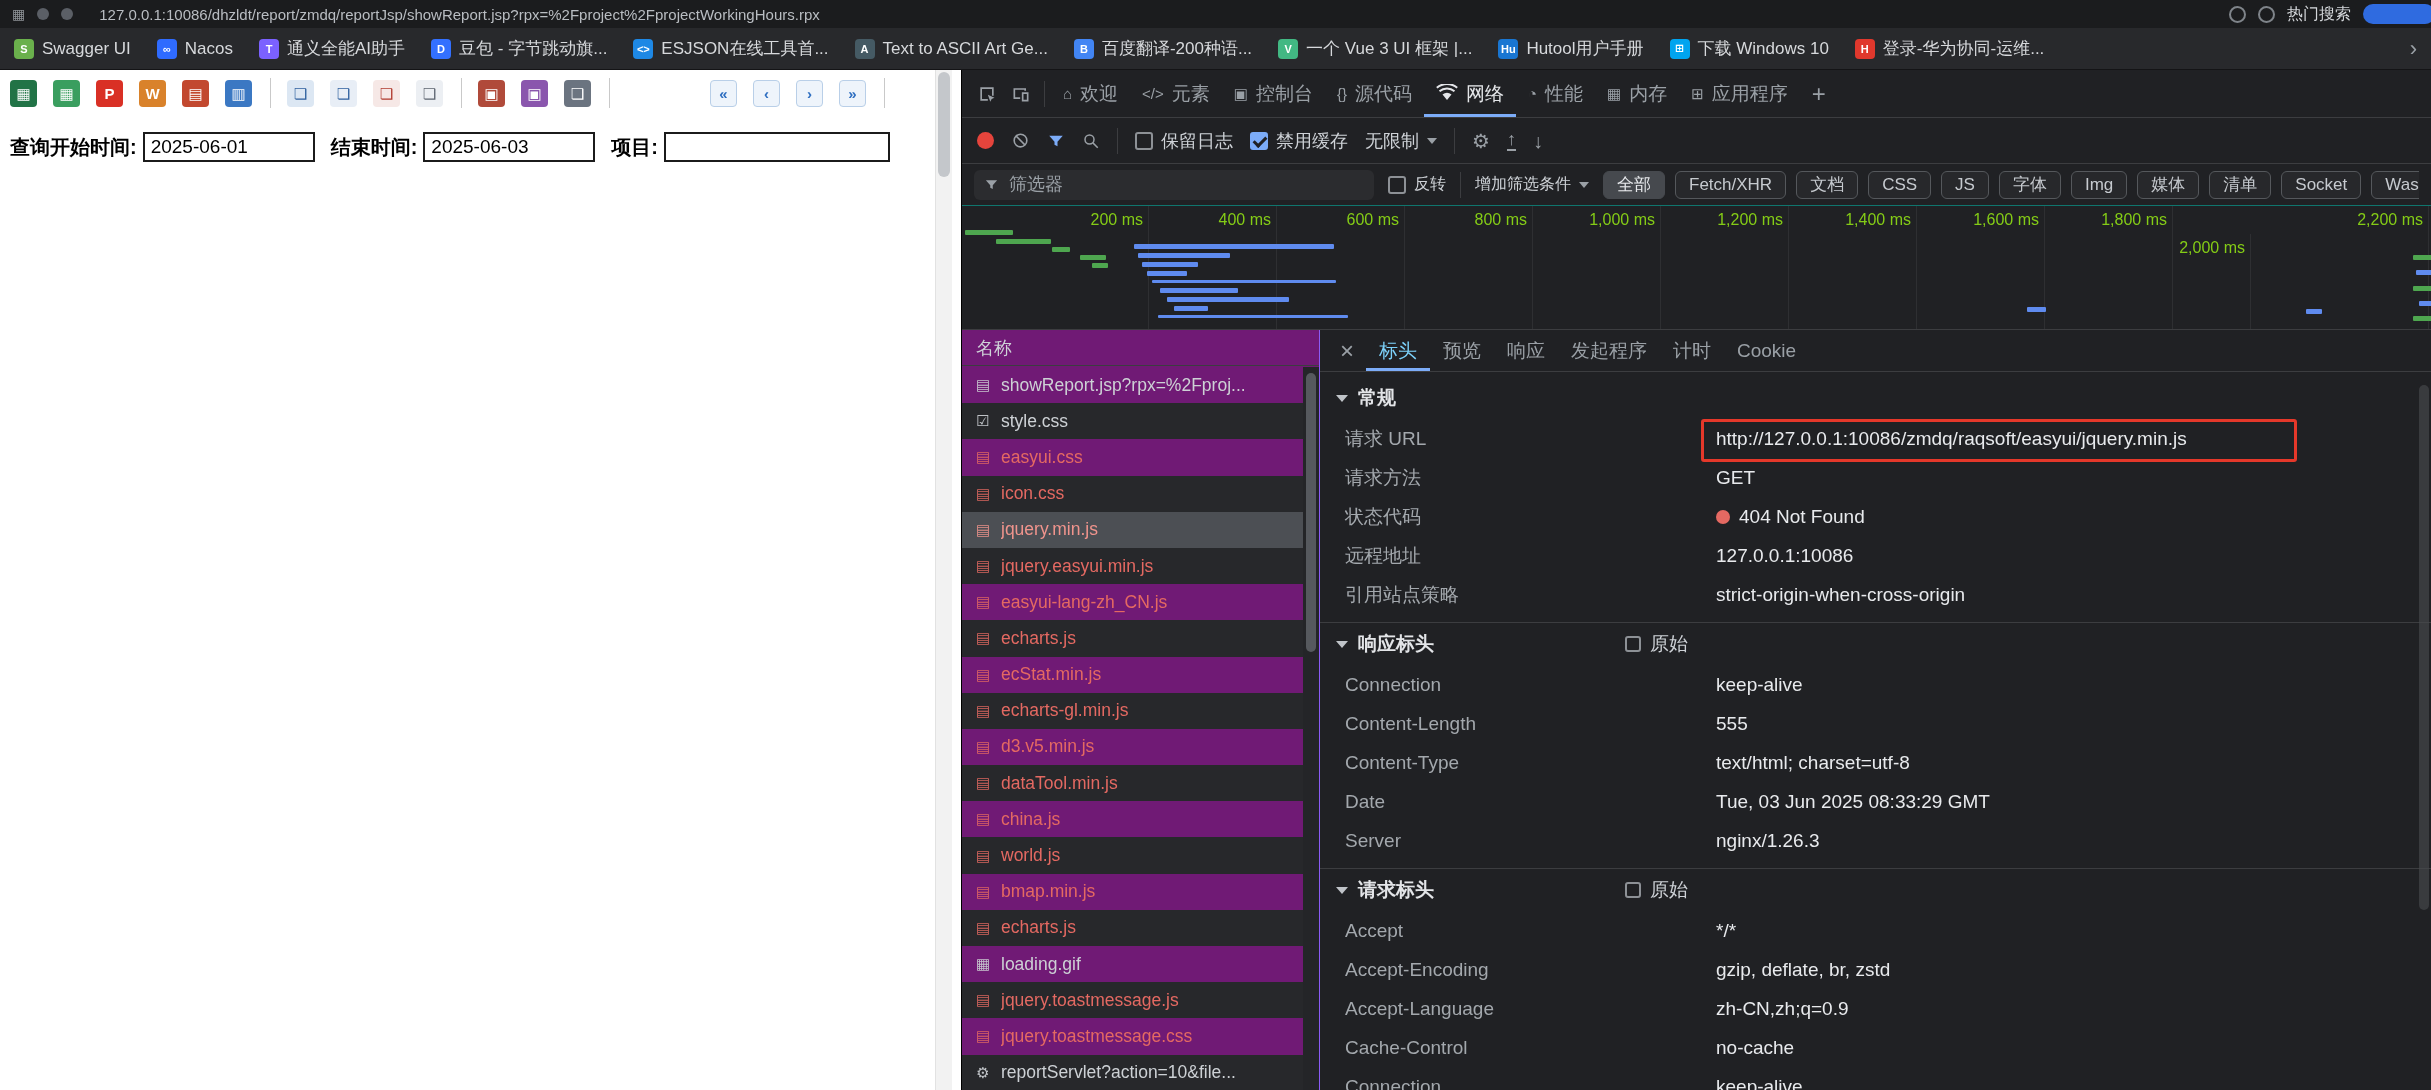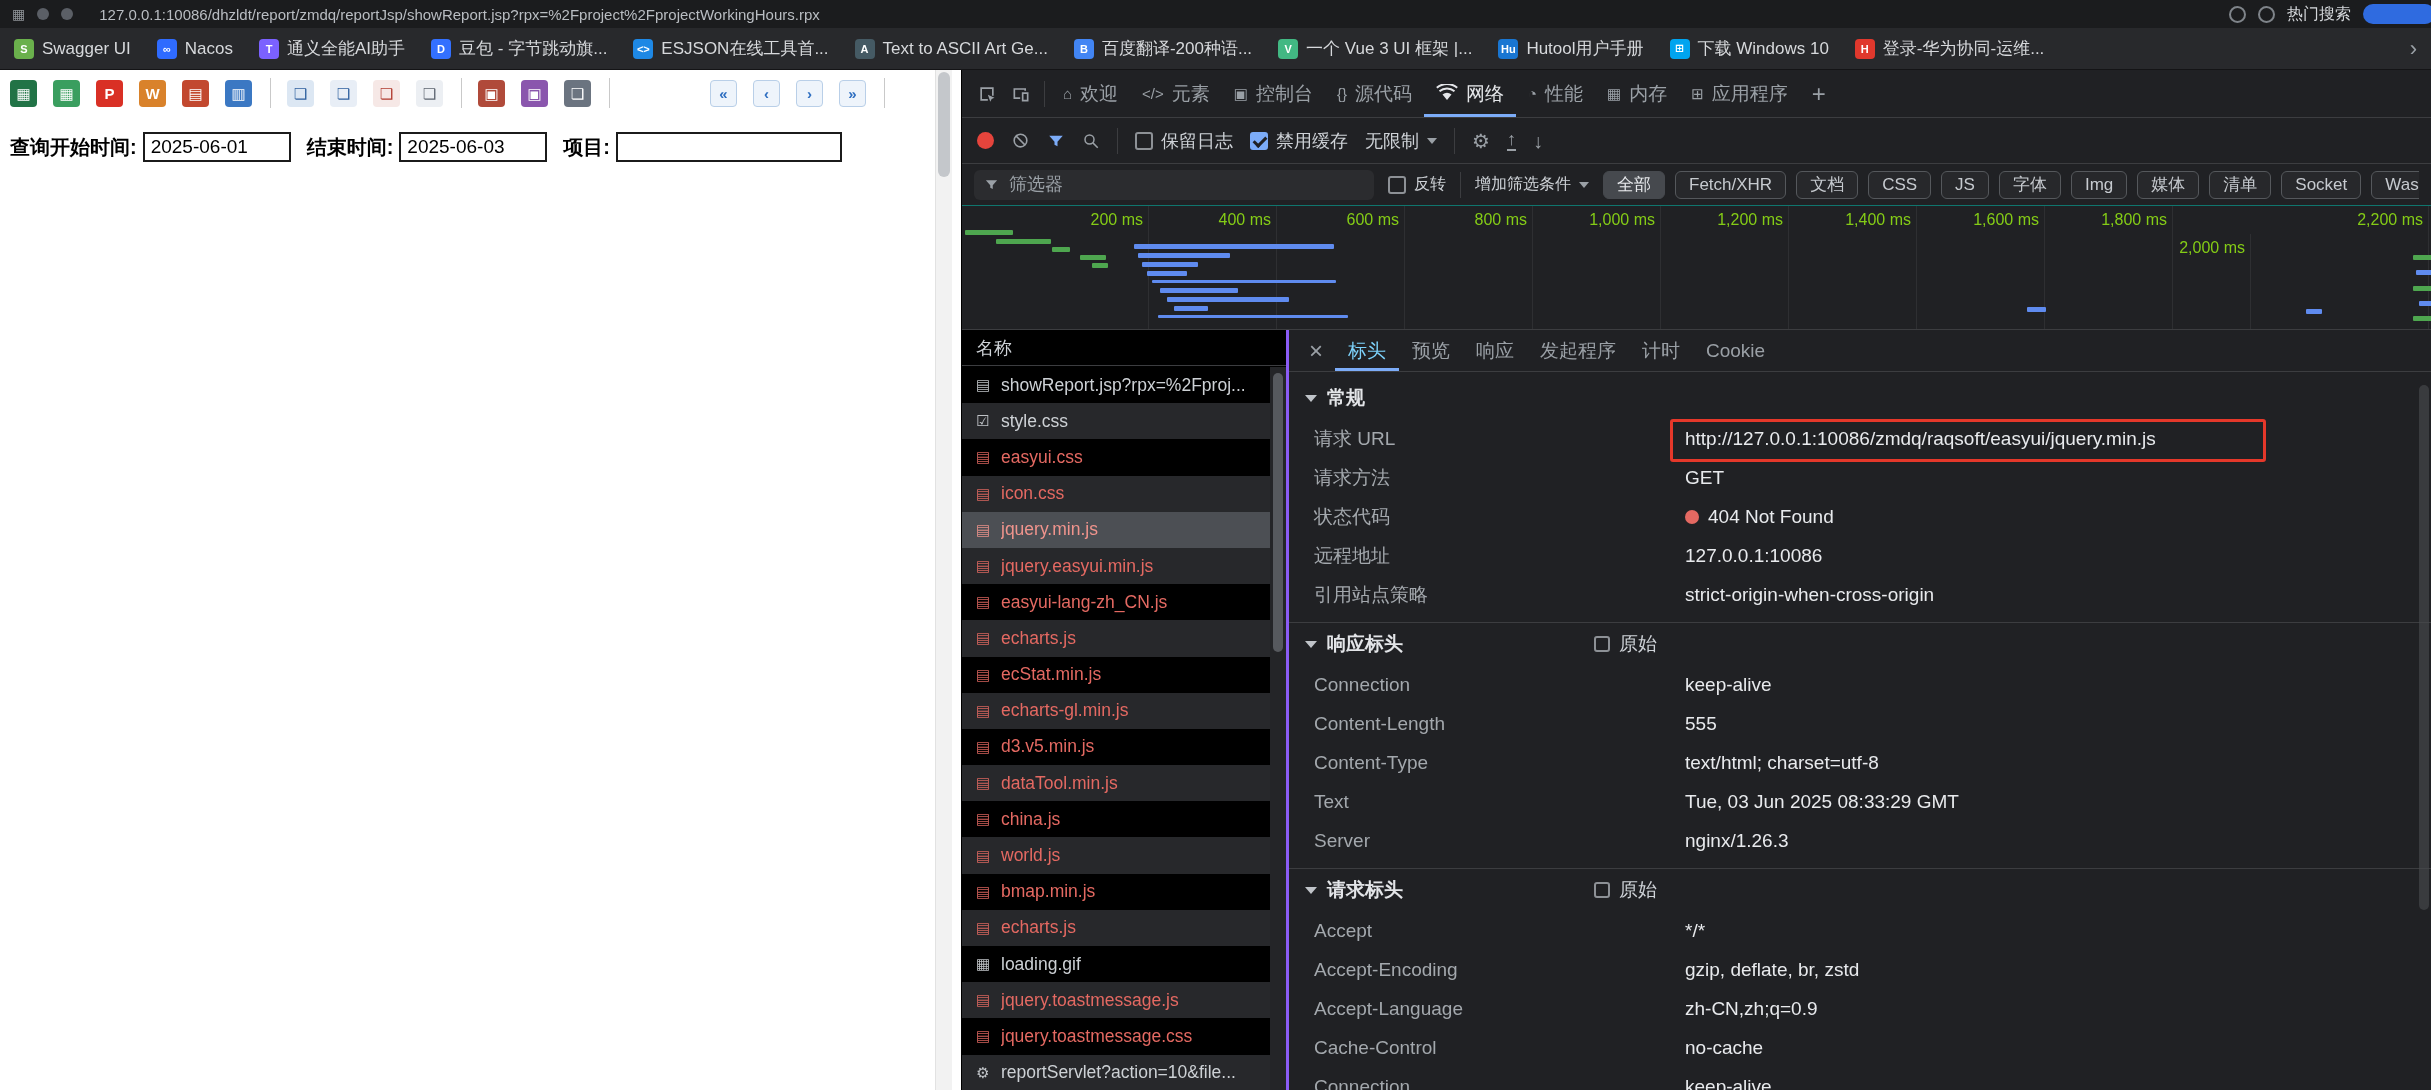--- a/index.html
+++ b/index.html
@@ -36,21 +36,21 @@
   .page{width:961px;background:#fff;position:relative;overflow:hidden;}
   .page-toolbar{height:46px;display:flex;align-items:center;padding:0 10px;}
   .pt-item{flex:0 0 auto;}
   .pt-item.btn{width:27px;height:27px;border-radius:4px;margin-right:16px;display:flex;align-items:center;justify-content:center;}
   .pt-glyph{font-size:15px;font-weight:bold;line-height:1;}
   .pt-item.sep{width:1px;height:30px;background:#c9c9c9;margin:0 16px 0 2px;}
   .pt-item.gap{width:84px;}
   .form-row{display:flex;align-items:center;padding:0 10px;margin-top:16px;font-size:20px;font-weight:bold;color:#000;}
   .form-input{height:30px;border:2px solid #1b1b1b;background:#fff;font-size:19px;padding:0 6px;font-weight:normal;
     font-family:"Liberation Sans","DejaVu Sans",sans-serif;margin-left:6px;}
-  .form-input.w1{width:148px;}
+  .form-input.w1{width:172px;}
   .form-input.w2{width:226px;}
   .form-label.ml{margin-left:16px;}
   .page-scrollbar{position:absolute;top:0;right:9px;width:17px;bottom:0;background:#f2f2f2;border-left:1px solid #e2e2e2;}
   .page-scroll-thumb{position:absolute;top:2px;left:2px;right:2px;height:105px;background:#c4c7cb;border-radius:8px;}
 
   
   .devtools{flex:1;min-width:0;background:#202124;display:flex;flex-direction:column;color:#ced2d7;border-left:1px solid #000;}
   .vsep{width:1px;height:26px;background:#3c3d40;flex:0 0 auto;}
   .caret{width:0;height:0;border-left:5px solid transparent;border-right:5px solid transparent;border-top:6px solid #9aa0a6;}
 
@@ -84,21 +84,21 @@
   .pills{display:flex;gap:10px;align-items:center;overflow:hidden;flex:1;min-width:0;}
   .pill{height:28px;padding:0 13px;border-radius:6px;border:1px solid #55585c;color:#c6cacf;display:flex;align-items:center;font-size:17px;white-space:nowrap;flex:0 0 auto;background:#27282b;}
   .pill.active{background:#46494e;border-color:#46494e;color:#e8eaed;}
 
   .dt-overview{height:124px;position:relative;border-bottom:1px solid #3c3d40;overflow:hidden;background:#202124;flex:0 0 auto;}
   .ov-tick{position:absolute;top:0;bottom:0;width:1px;background:#2e2f32;}
   .ov-label{position:absolute;right:6px;top:5px;color:#84cc16;font-size:16px;white-space:nowrap;}
   .ov-bar{position:absolute;border-radius:1px;}
 
   .dt-main{flex:1;display:flex;min-height:0;}
-  .dt-requests{width:327px;border-right:3px solid #8b5cf6;position:relative;overflow:hidden;background:#000000;flex:0 0 auto;}
+  .dt-requests{width:358px;border-right:1px solid #8b5cf6;position:relative;overflow:hidden;background:#701a75;flex:0 0 auto;}
   .req-header{height:36px;display:flex;align-items:center;padding-left:14px;border-bottom:1px solid #3c3d40;color:#ced2d7;font-size:18px;}
   .req-rows{position:absolute;top:37px;left:0;right:16px;bottom:0;overflow:hidden;}
   .req-row{height:36.2px;display:flex;align-items:center;gap:9px;padding-left:12px;font-size:17.5px;white-space:nowrap;overflow:hidden;}
   .req-row:nth-child(even){background:#27282b;}
   .req-row.ok{color:#cdd1d5;}
   .req-row.err{color:#e46962;}
   .req-row.selected{background:#4c4f54;}
   .req-row.selected.err{color:#f0948d;}
   .req-icon{font-size:15px;width:18px;text-align:center;flex:0 0 auto;opacity:.92;}
   .req-name{overflow:hidden;text-overflow:ellipsis;}
@@ -718,21 +718,21 @@
                     <span class="k">Content-Length</span>
                     <span class="v">555</span>
                   </div>
 
                   <div class="kv">
                     <span class="k">Content-Type</span>
                     <span class="v">text/html; charset=utf-8</span>
                   </div>
 
                   <div class="kv">
-                    <span class="k">Text</span>
+                    <span class="k">Date</span>
                     <span class="v">Tue, 03 Jun 2025 08:33:29 GMT</span>
                   </div>
 
                   <div class="kv">
                     <span class="k">Server</span>
                     <span class="v">nginx/1.26.3</span>
                   </div>
                 </div>
             </div>
 

